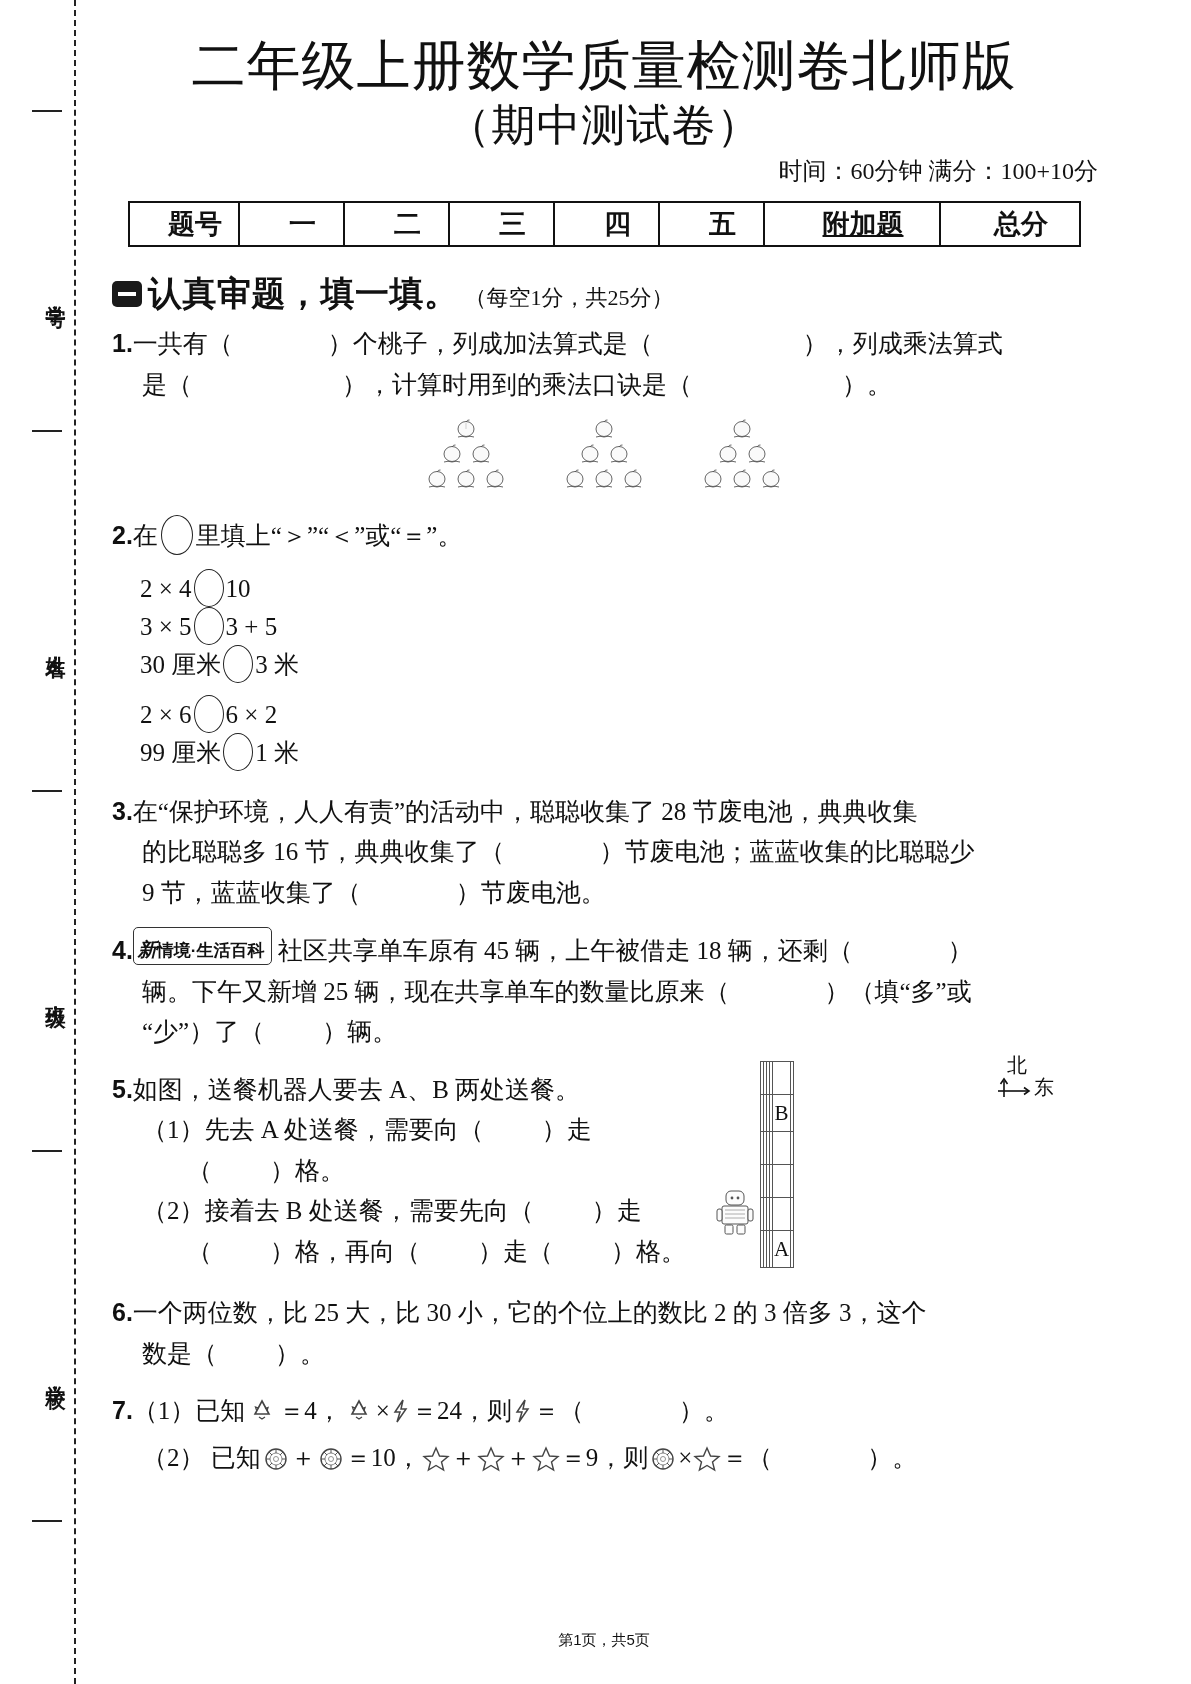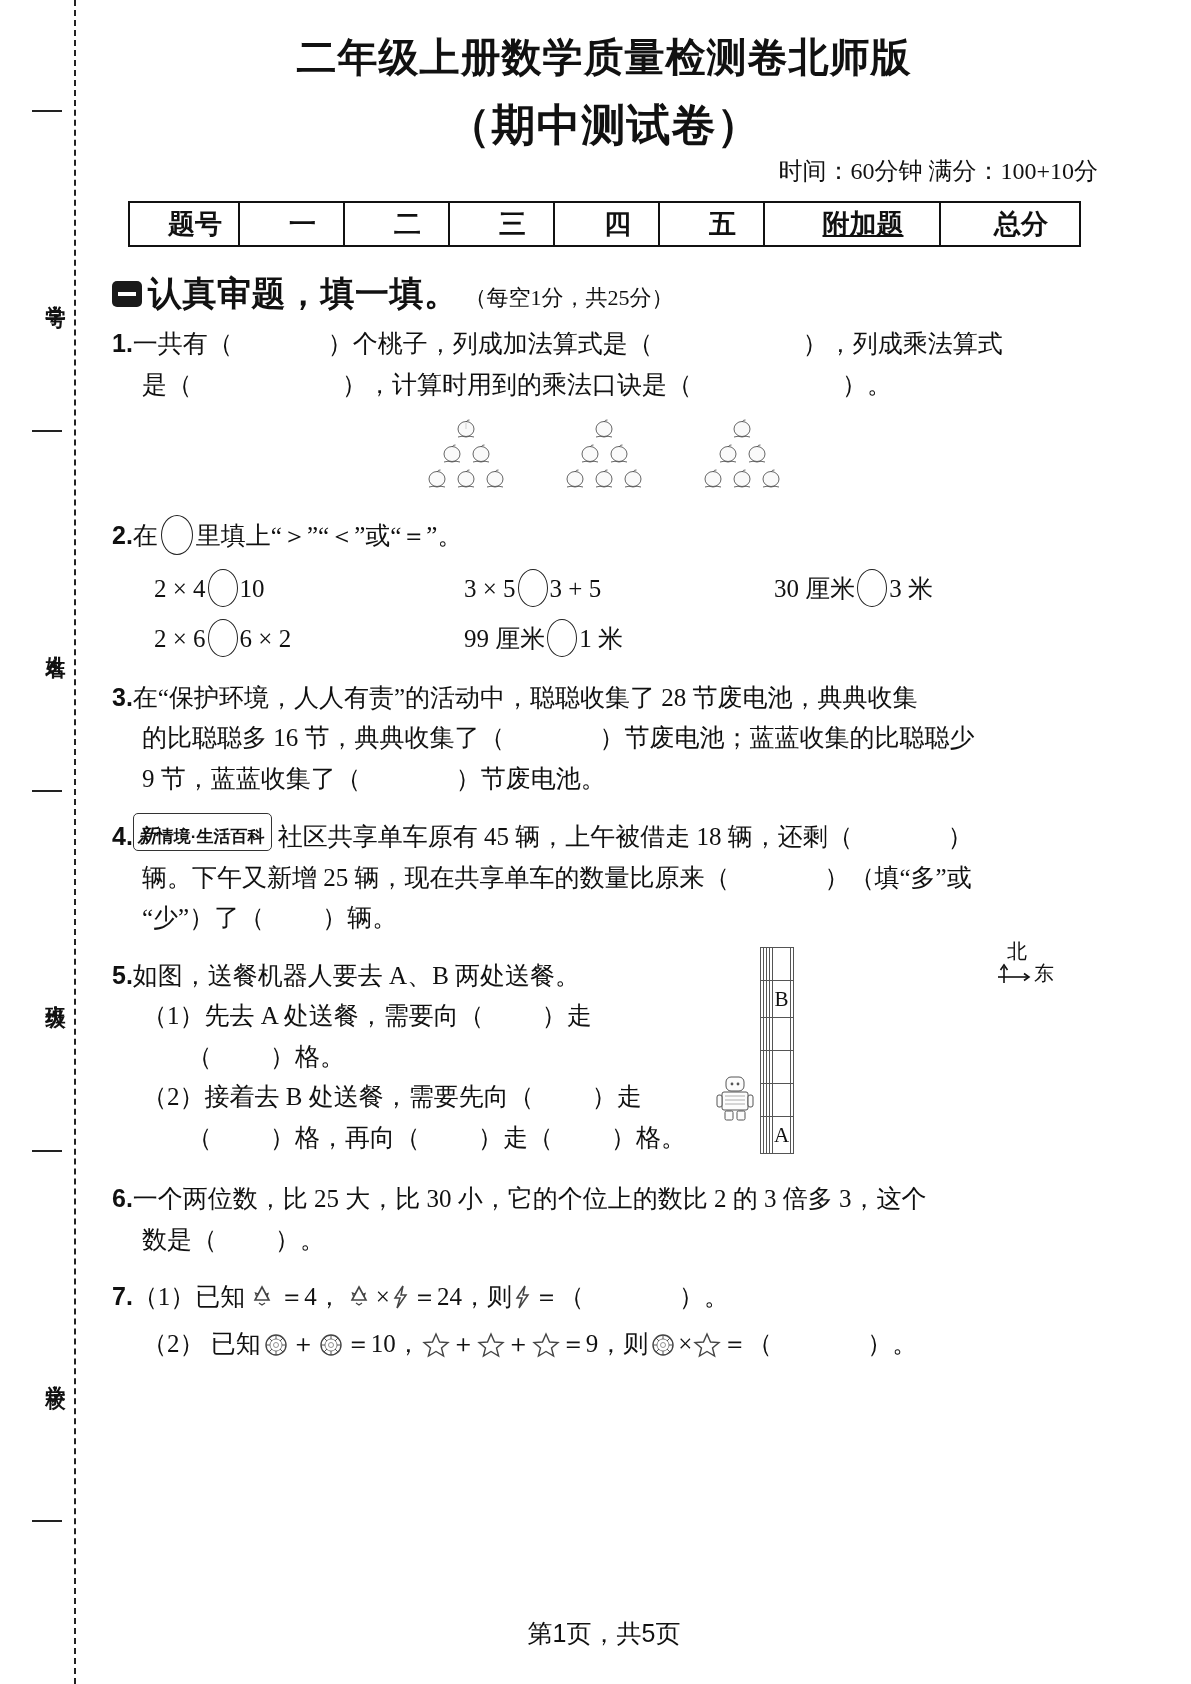--- a/index.html
+++ b/index.html
@@ -35,33 +35,33 @@
   }
 
   
   .page {
     position: absolute; left: 104px; top: 0; width: 1000px; height: 100%;
   }
 
   .title {
     text-align: center;
     font-family: "Liberation Sans", sans-serif;
-    font-weight: 700;
-    font-size: 40px;
+    font-weight: 400;
+    font-size: 54px;
     letter-spacing: 1px;
     margin-top: 34px;
     line-height: 1.15;
     white-space: nowrap;
   }
   .subtitle {
     text-align: center;
     font-family: "Liberation Sans", sans-serif;
-    font-weight: 700;
+    font-weight: 400;
     font-size: 44px;
-    margin-top: 16px;
+    margin-top: 0;
     letter-spacing: 1px;
   }
 
   .meta-line {
     text-align: right;
     font-size: 24px;
     padding-right: 6px;
     font-family: "Liberation Serif", serif;
     white-space: nowrap;
   }
@@ -147,21 +147,21 @@
   }
   .circ-sm {
     display:inline-block;
     width: 30px; height: 38px;
     border: 1.6px solid #222;
     border-radius: 50%;
     vertical-align: -10px;
     margin: 0 2px;
   }
 
-  .cmp-row { display:flex; margin-left: 50px; margin-top: 12px; font-size: 25px; }
+  .cmp-row { display:flex; margin-left: 36px; margin-top: 12px; font-size: 25px; flex-direction: column; }
   .cmp-cell { width: 310px; white-space: nowrap; }
 
   
   .peaches { display:flex; justify-content:center; gap: 54px; margin: 14px 0 2px 0; }
   .pgroup { display:flex; flex-direction:column; align-items:center; gap:1px; }
   .prow { display:flex; gap: 3px; }
 
   
   .fig5 { position: absolute; }
   .grid5 { border-collapse: collapse; }
@@ -175,21 +175,21 @@
   .compass {
     position:absolute;
     font-size: 20px;
     font-family:"Liberation Sans", sans-serif;
     text-align:center;
     line-height:1.0;
   }
 
   .footer {
     position:absolute; bottom: 34px; left:0; width: 100%;
-    text-align:center; font-size: 25px;
+    text-align:center; font-size: 15px;
     font-family:"Liberation Sans", sans-serif;
   }
 </style>
 </head>
 <body>
 
 <div class="dash-line"></div>
 
 <div class="side-labels">
   <div class="side-tick" style="top:110px;"></div>

